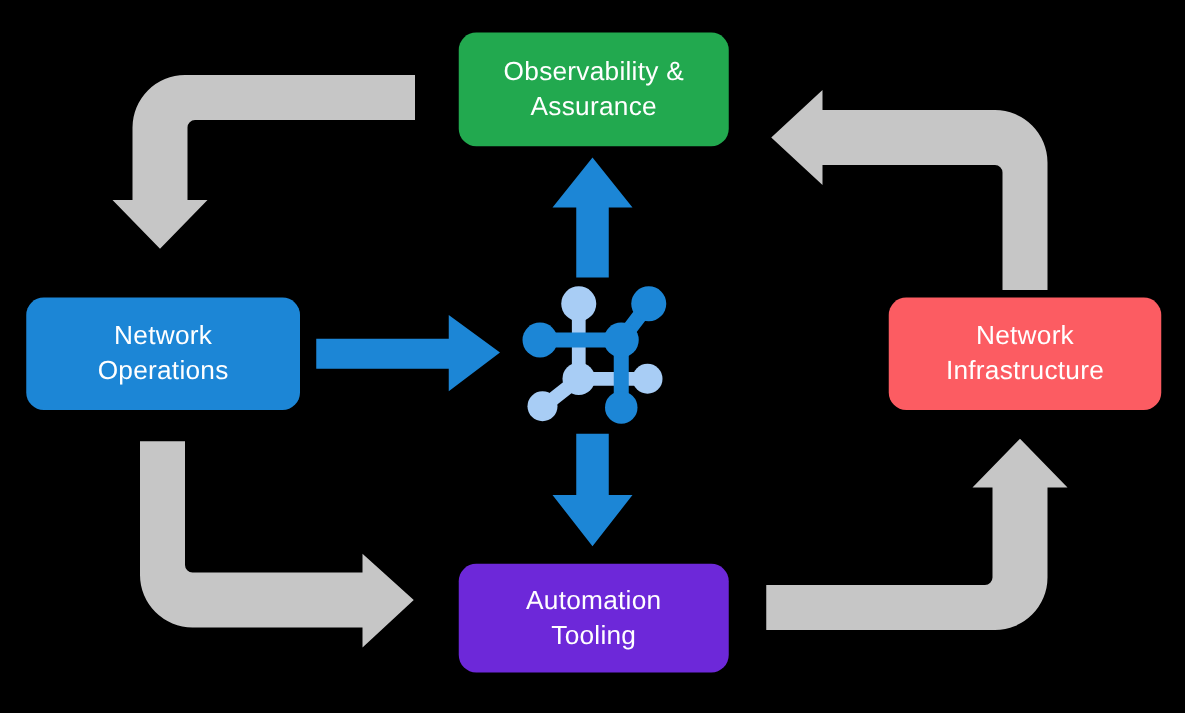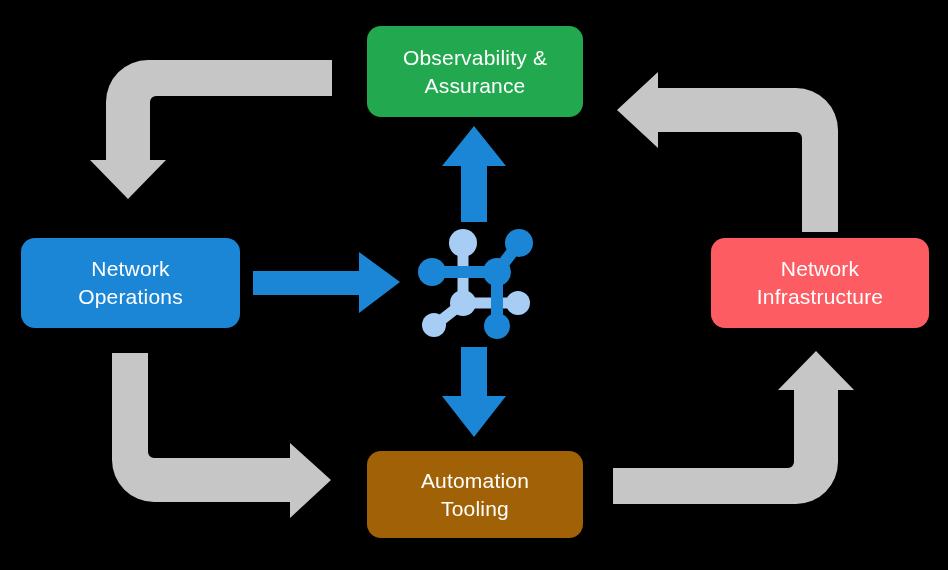--- a/index.html
+++ b/index.html
@@ -54,21 +54,21 @@
   #box-network-operations {
     left: 21px; top: 238px; width: 219px; height: 90px;
     background: #1c86d6;
   }
   #box-network-infrastructure {
     left: 711px; top: 238px; width: 218px; height: 90px;
     background: #fc5c62;
   }
   #box-automation-tooling {
     left: 367px; top: 451px; width: 216px; height: 87px;
-    background: #a16207;
+    background: #6d28d9;
   }
   svg { display: block; }
 </style>
 </head>
 <body>
 
 <div id="diagram-root">
 
   <svg class="layer" width="948" height="570" viewBox="0 0 948 570" xmlns="http://www.w3.org/2000/svg">
 

